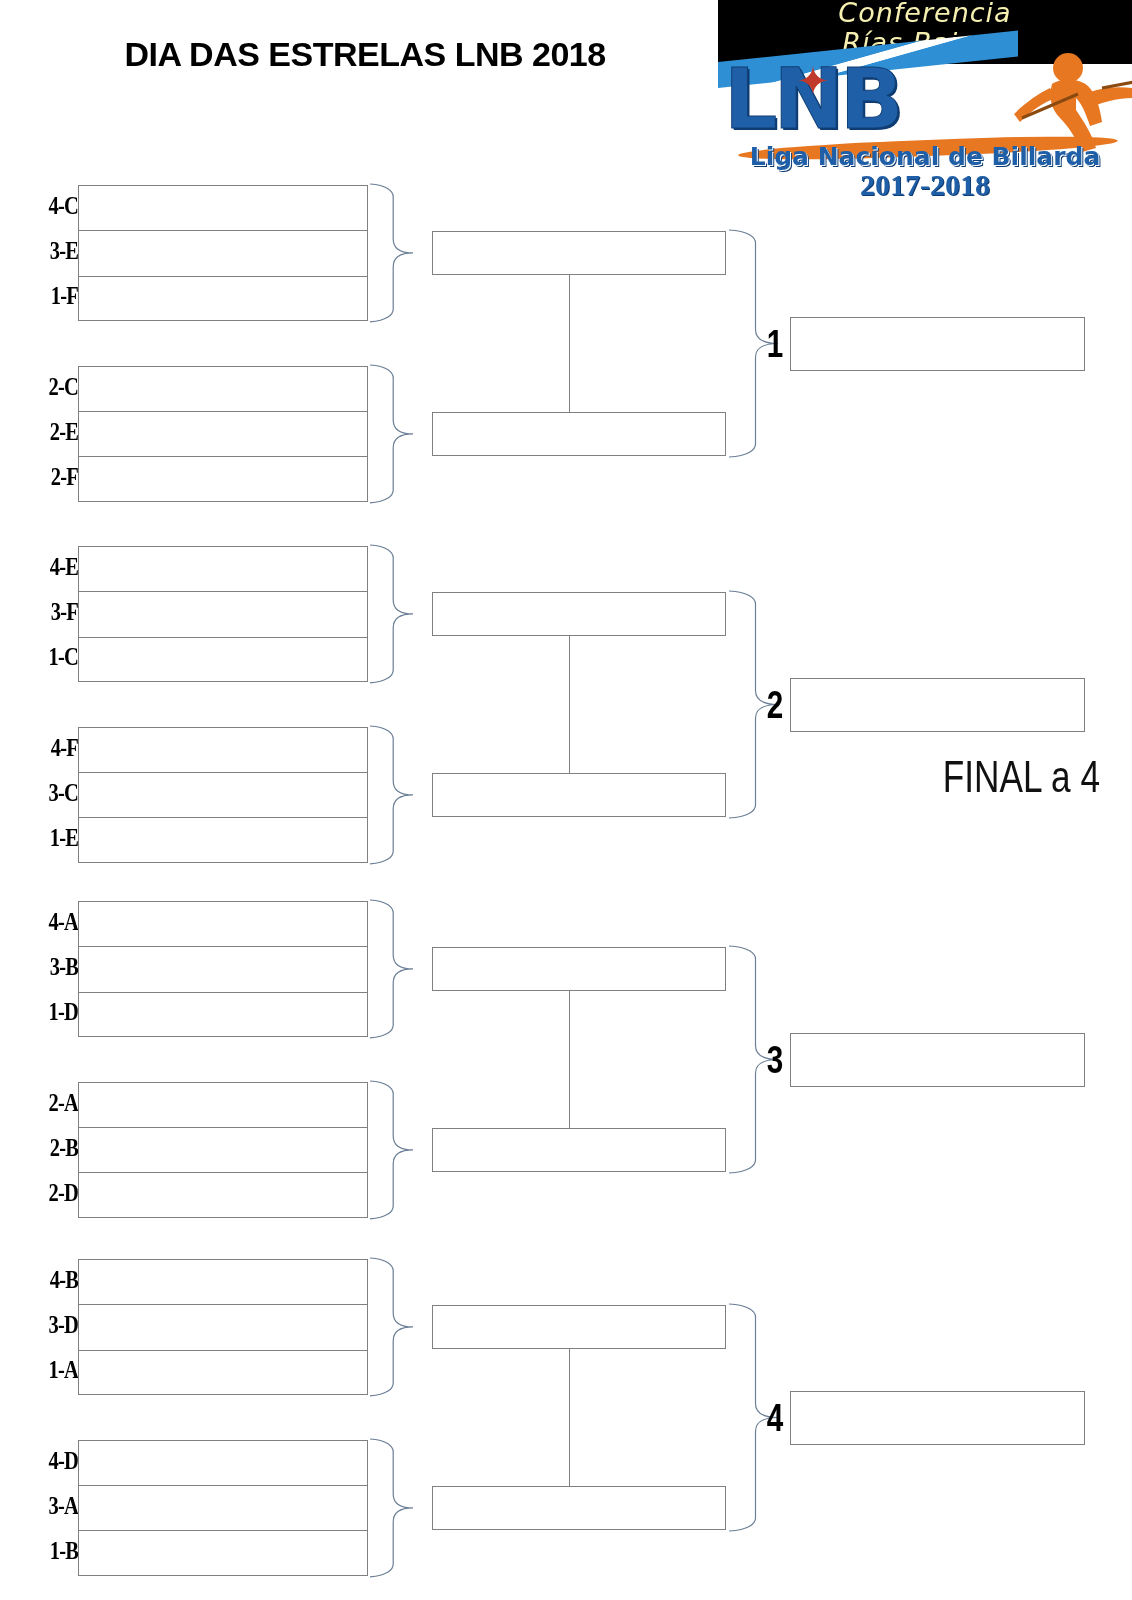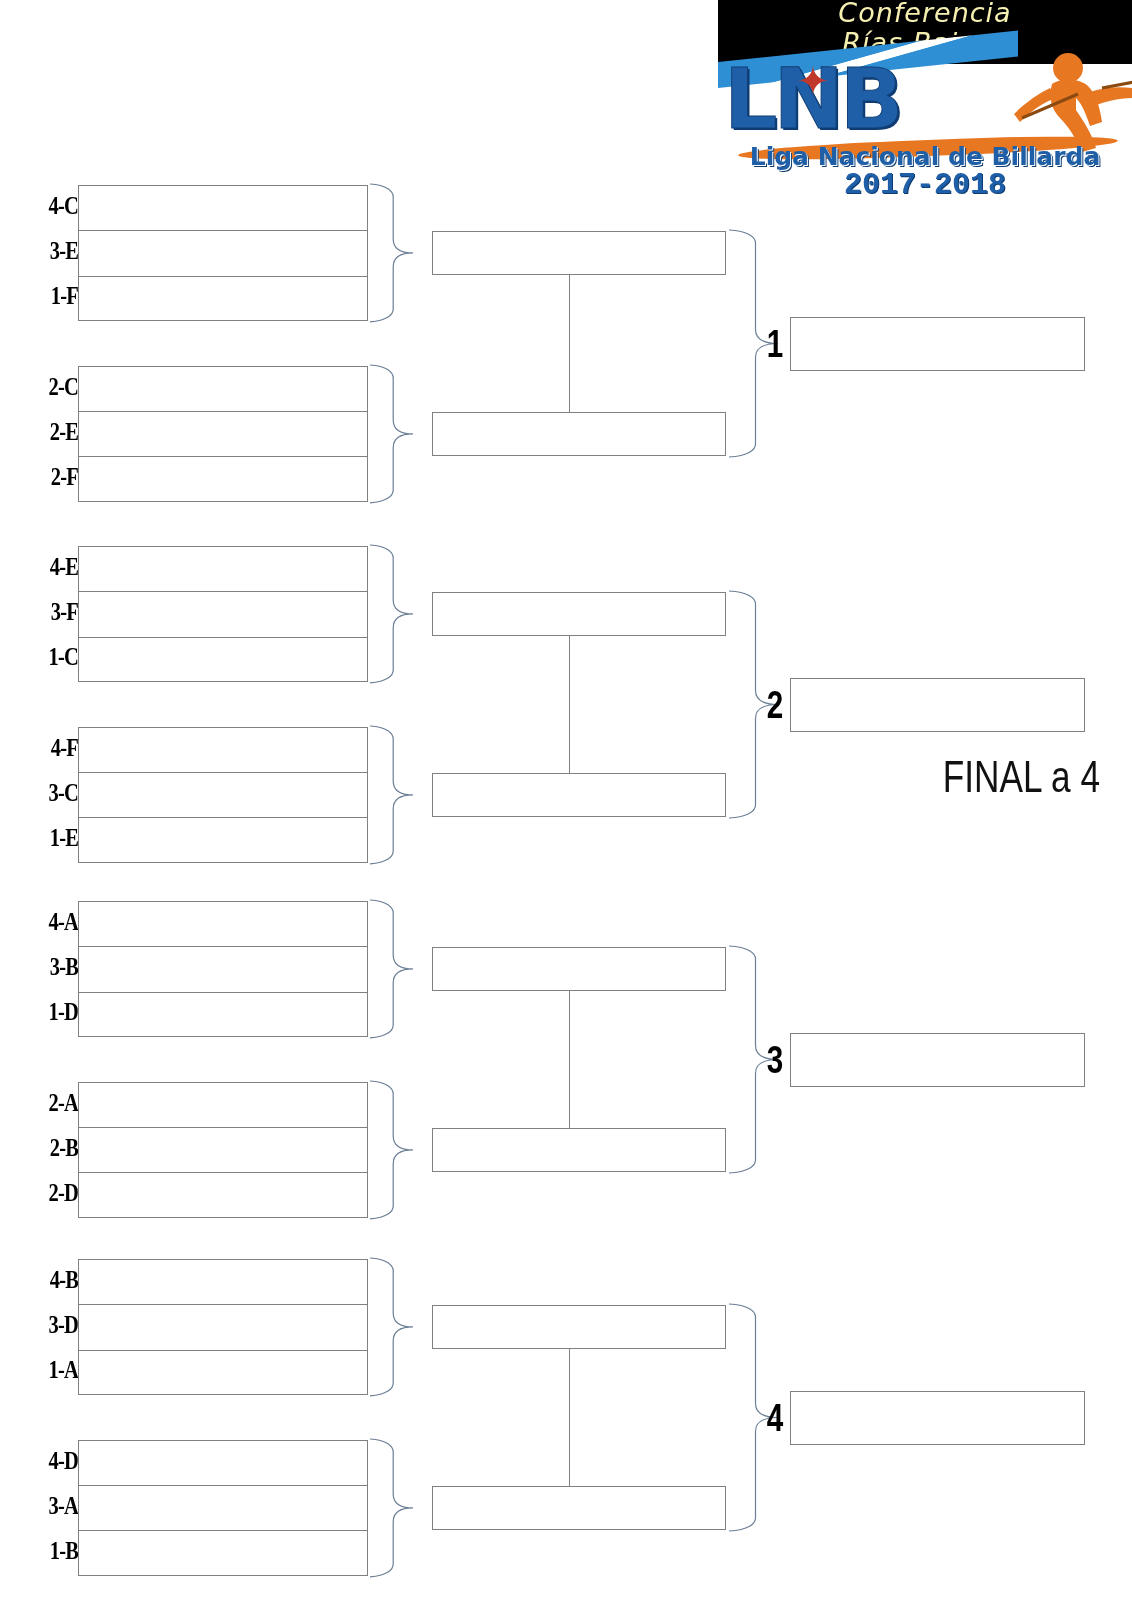--- a/index.html
+++ b/index.html
@@ -55,21 +55,21 @@
     position:absolute;left:288px;top:48px;width:130px;height:110px;
   }
   .logo-liga{
     position:absolute;left:0px;top:142px;width:414px;text-align:center;
     font-family:"DejaVu Sans",sans-serif;font-weight:bold;font-size:25px;
     color:#1f5fa8;letter-spacing:0px;white-space:nowrap;
     text-shadow:1px 1px 0 #ffffff, 2px 2px 0 #0d3c72;
   }
   .logo-years{
     position:absolute;left:0px;top:168px;width:414px;text-align:center;
-    font-family:Liberation Mono, monospace;font-weight:bold;font-size:30px;
+    font-family:Liberation Serif, serif;font-weight:bold;font-size:30px;
     color:#1f5fa8;letter-spacing:0px;
     text-shadow:1px 1px 0 #0d3c72;
   }
 
   
   .r1box{
     position:absolute;left:78px;width:290px;
     border:1px solid #808080;box-sizing:border-box;background:#fff;
   }
   .r1row{
@@ -108,20 +108,21 @@
     transform:scaleX(0.80);transform-origin:right center;
     white-space:nowrap;
   }
 </style>
 </head>
 <body>
 
 <div class="canvas">
 
   <div class="title">
+    <span>DIA DAS ESTRELAS LNB 2018</span>
   </div>
 
   <div class="logo">
     <div class="logo-black"></div>
     <div class="logo-conf">
       <span>Conferencia</span>
       <span class="l2">Rías Baixas</span>
     </div>
     <div class="logo-stripe"></div>
     <div class="logo-swoosh"></div>

